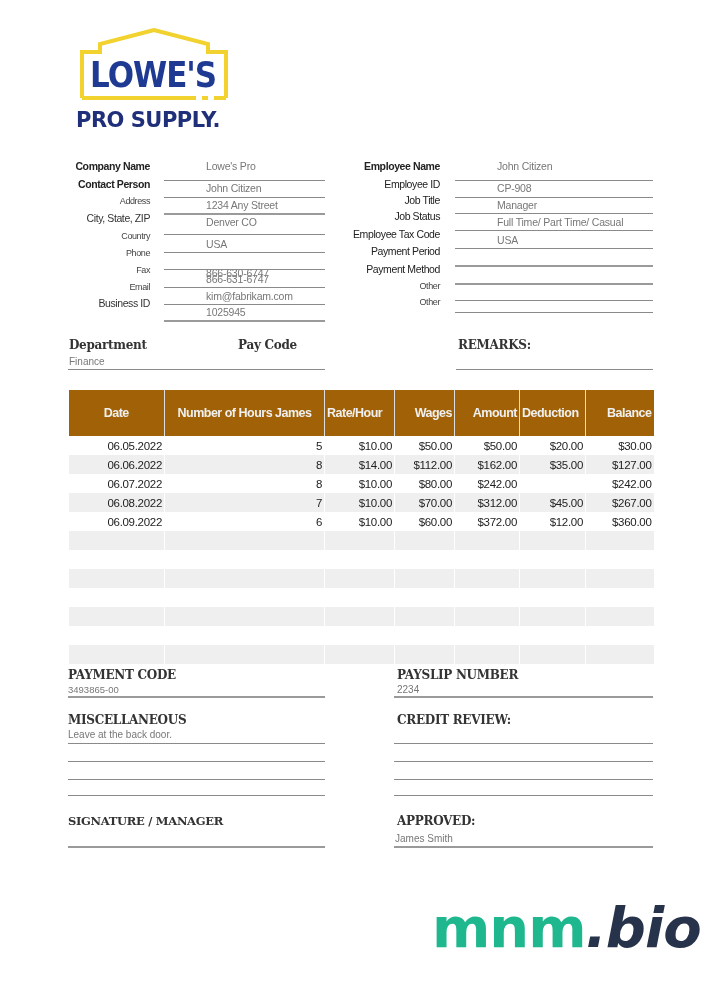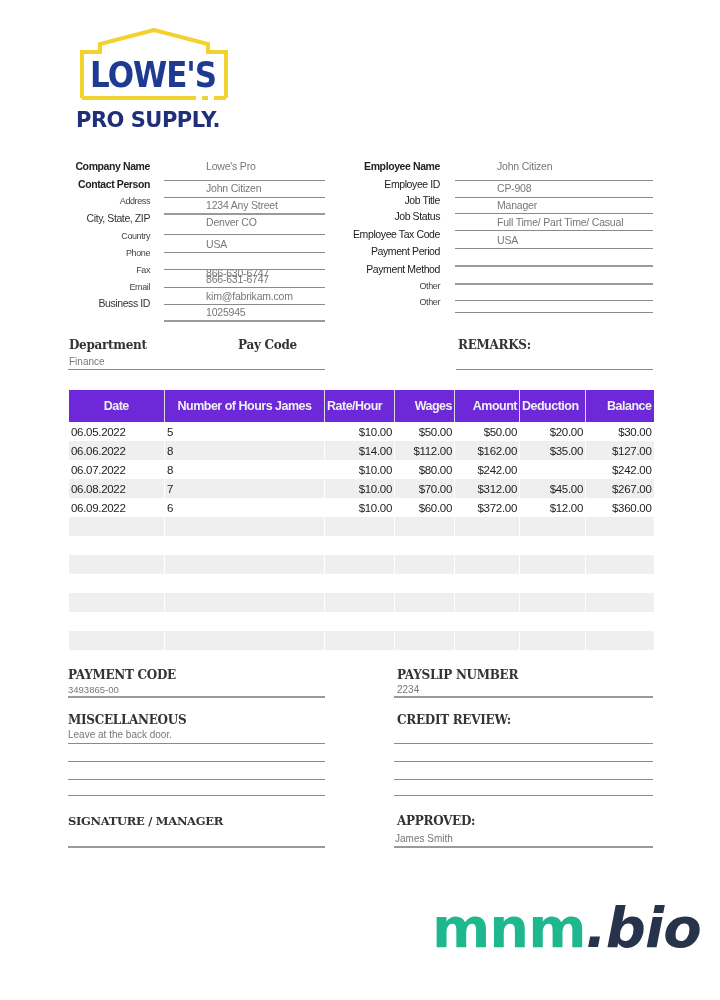--- a/index.html
+++ b/index.html
@@ -17,25 +17,25 @@
   .lbl.small { font-size:9px; font-weight:normal; color:#444; }
   .val { position:absolute; font-size:10.5px; color:#777; letter-spacing:-0.2px;padding-left:40px; }
   .line { position:absolute; height:1px; background:#8a8a8a; }
   .line.thick { height:2px; background:#9a9a9a; }
 
   .serif-h { position:absolute; font-family:"DejaVu Serif", serif; font-weight:bold; font-size:12px; color:#333; letter-spacing:-0.3px; }
   .small-val { position:absolute; font-size:10px; color:#777; }
 
   
   table.pay { position:absolute; left:68px; top:390px; border-collapse:collapse; table-layout:fixed; width:585px; }
-  table.pay th { background:#6d28d9; color:#f0f0f0; font-weight:bold; font-size:12.5px; height:32px; padding:0 2px; border-left:1px solid #ddd; white-space:nowrap; overflow:hidden; letter-spacing:-0.5px; }
+  table.pay th { background:#a16207; color:#f0f0f0; font-weight:bold; font-size:12.5px; height:46px; padding:0 2px; border-left:1px solid #ddd; white-space:nowrap; overflow:hidden; letter-spacing:-0.5px; }
   table.pay th:first-child { border-left:none; }
   table.pay td { font-size:11.5px; color:#222; height:19px; padding:0 2px; border-left:1px solid #fff; white-space:nowrap; letter-spacing:-0.3px; }
   table.pay tr.alt td { background:#efefef; }
-  table.pay td.c { text-align:left; }
+  table.pay td.c { text-align:right; }
   table.pay td.r { text-align:right; }
   table.pay th.r { text-align:right; }
   table.pay th.c { text-align:center; }
 
   .brand { position:absolute; left:432px; top:895px; font-family:"DejaVu Sans", sans-serif; font-weight:bold; font-size:56px; letter-spacing:-1px; }
   .brand .a { color:#1fb88e; }
   .brand .b { color:#27334a; font-style:italic; }
 </style>
 </head>
 <body>

